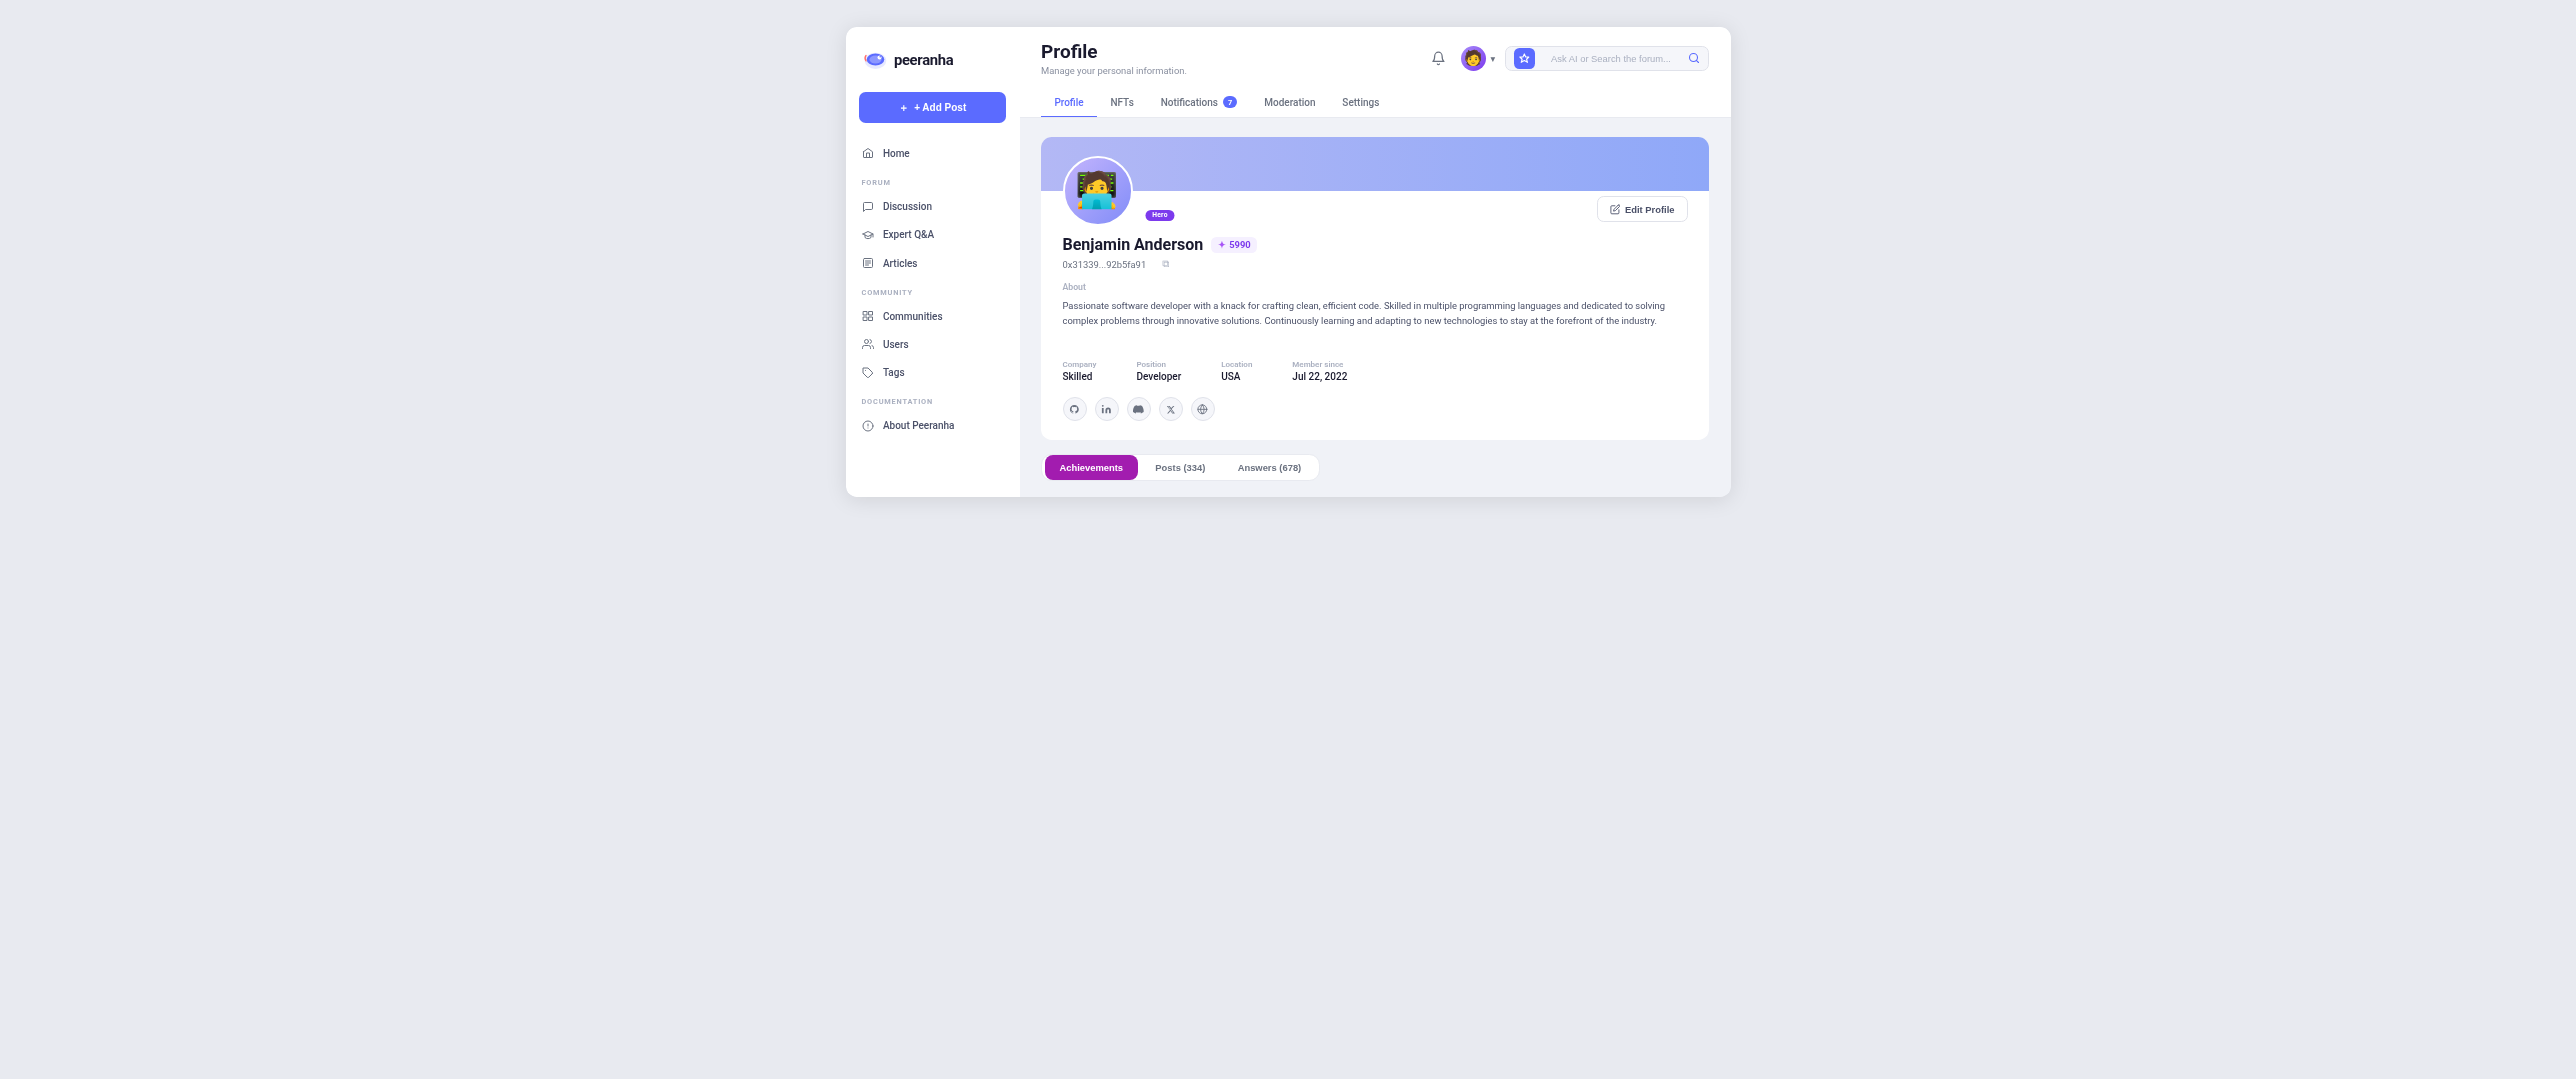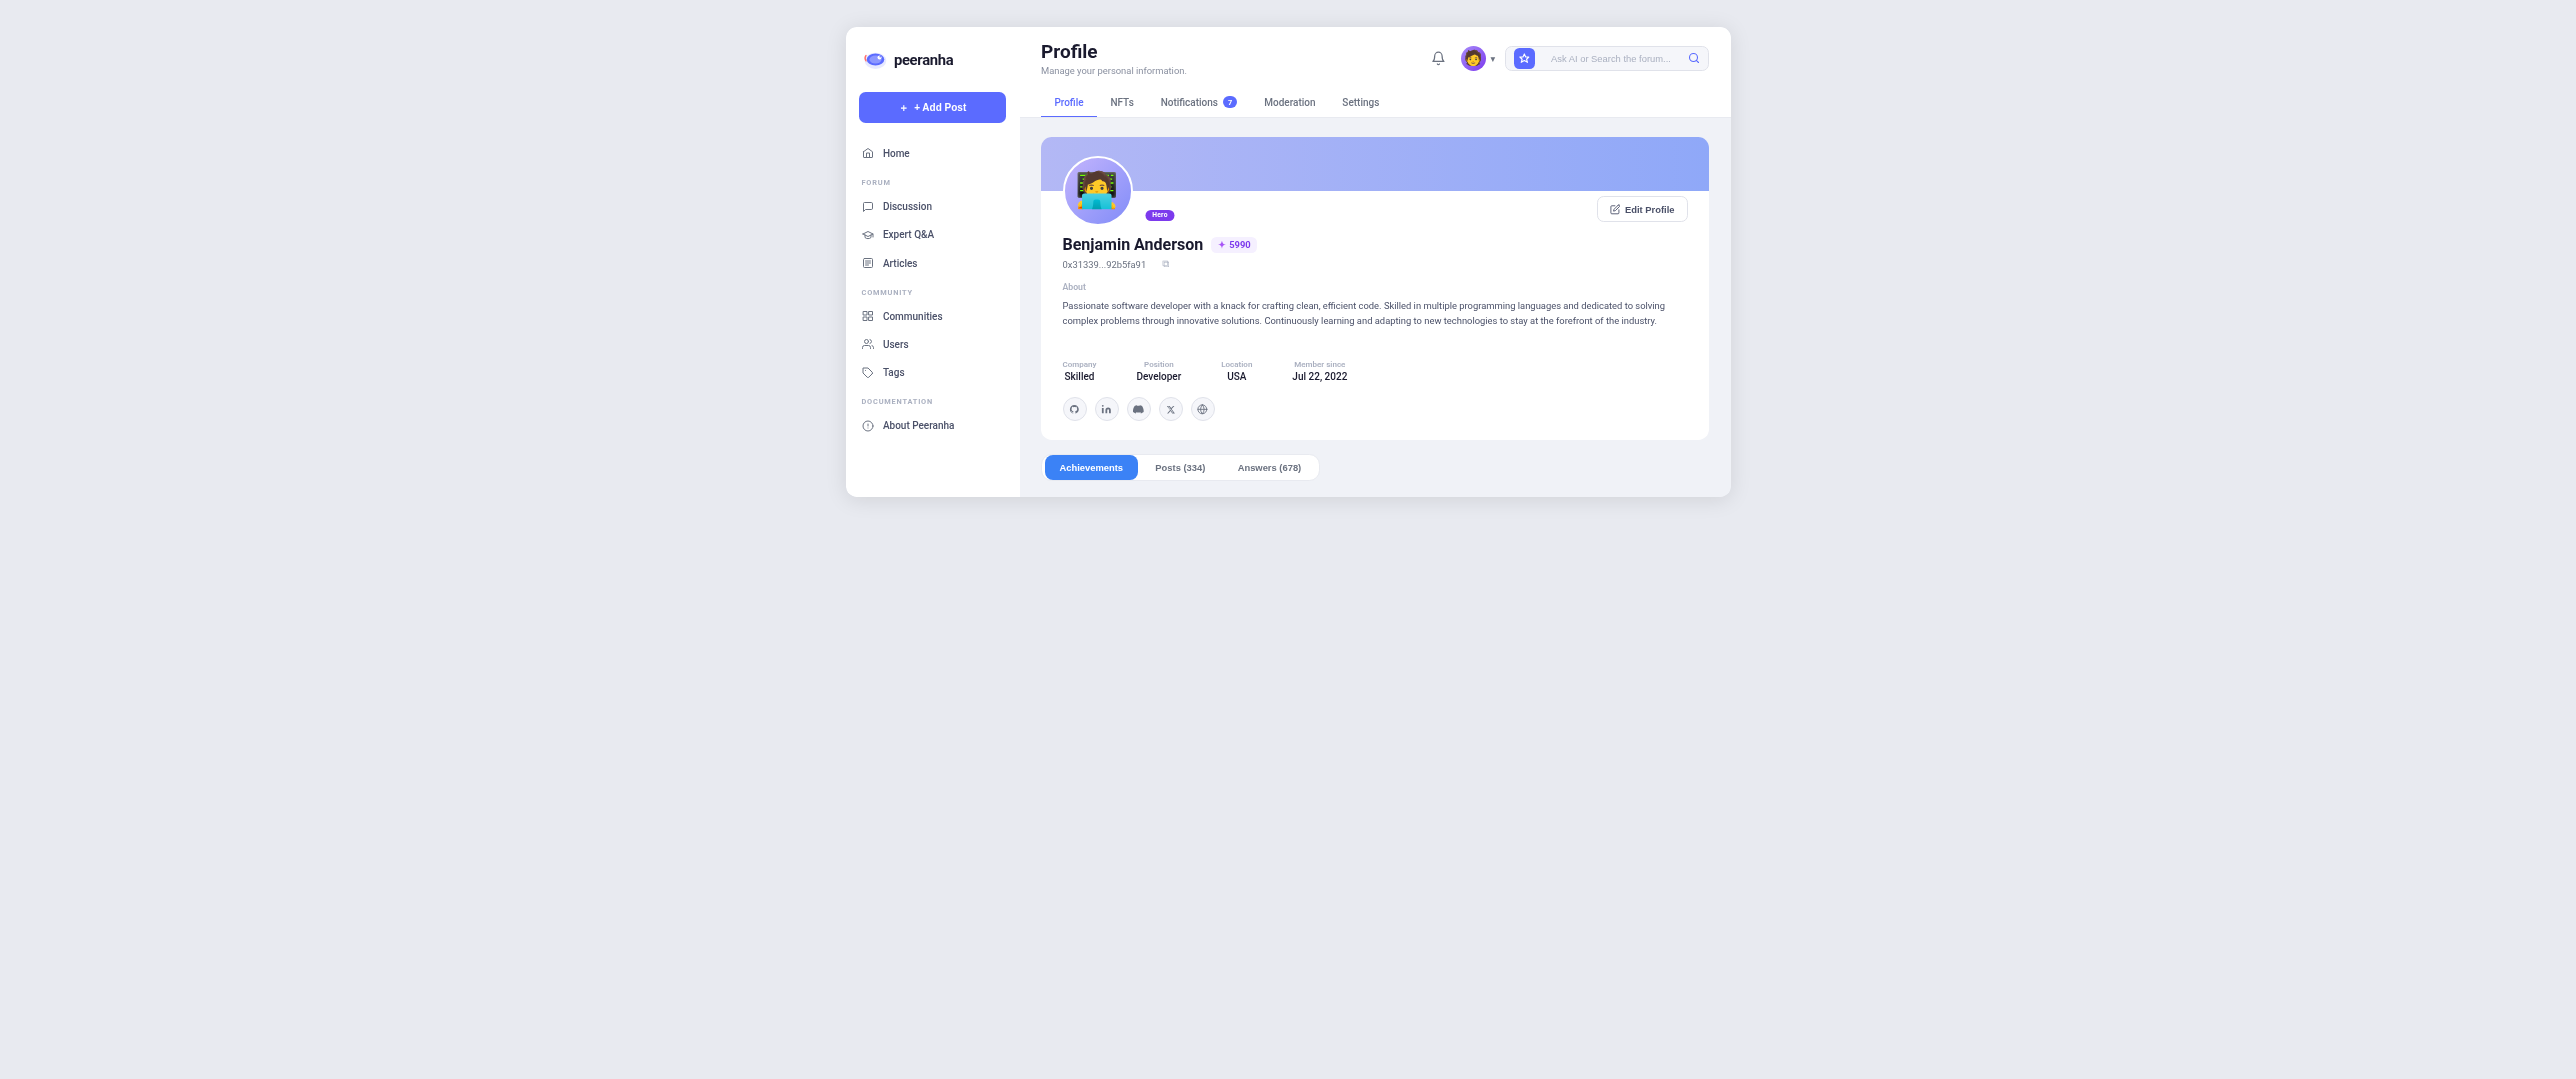--- a/index.html
+++ b/index.html
@@ -344,21 +344,20 @@
     .profile-about-text {
       font-size: 9.4px;
       color: #4a5068;
       line-height: 1.65;
       margin-bottom: 31px;
     }
     .profile-meta-row {
       display: flex;
       gap: 40px;
       margin-bottom: 14.8px;
-      text-align: center;
     }
     .profile-meta-item {}
     .meta-label {
       font-size: 8px;
       color: #aab0c0;
       font-weight: 600;
       margin-bottom: 2.7px;
     }
     .meta-value {
       font-size: 10px;
@@ -397,21 +396,21 @@
       padding: 7.4px 14.8px;
       border-radius: 8px;
       font-size: 9.4px;
       font-weight: 600;
       color: #6b7280;
       cursor: pointer;
       border: none;
       background: transparent;
     }
     .bottom-tab.active {
-      background: #3b82f6;
+      background: #a21caf;
       color: #fff;
     }
     
     .avatar-face {
       font-size: 35px;
       line-height: 1;
     }
     .small-avatar-face {
       font-size: 14.8px;
       line-height: 1;

